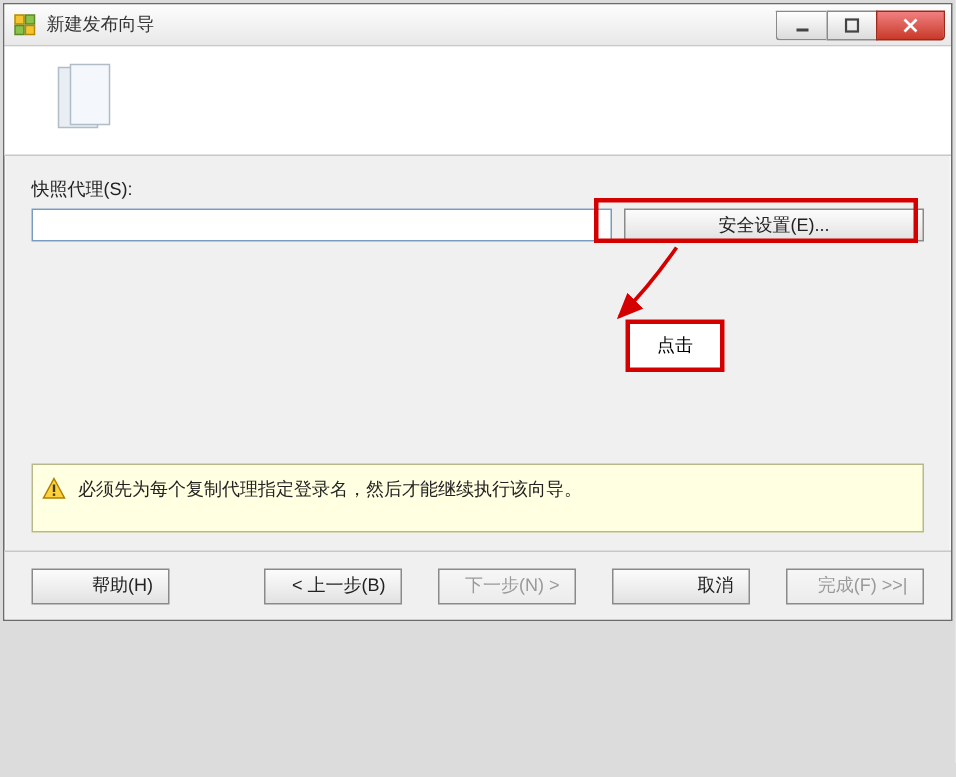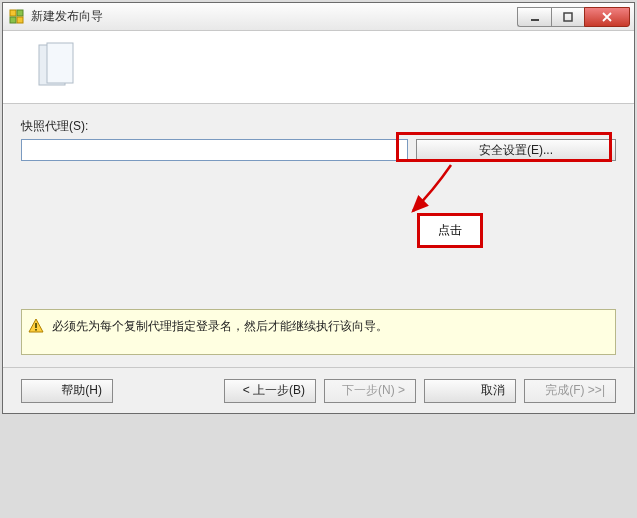--- a/index.html
+++ b/index.html
@@ -154,21 +154,21 @@
     cursor: pointer;
     padding: 0 10px;
     text-align: right;
   }
   .footer-btn.disabled {
     color: #9a9a9a;
     background: linear-gradient(#f6f6f6, #ececec);
     cursor: default;
   }
   .footer .spacer { flex: 1; }
-  .footer .btn-group { display: flex; gap: 8px; }
+  .footer .btn-group { display: flex; gap: 24px; }
 </style>
 </head>
 <body>
 
 <div class="window">
 
   <div class="titlebar">
     <span class="app-icon">
       <svg viewBox="0 0 16 16" width="16" height="16">
         <rect x="1" y="1" width="6" height="6" fill="#f4c430" stroke="#b58a00"></rect>

